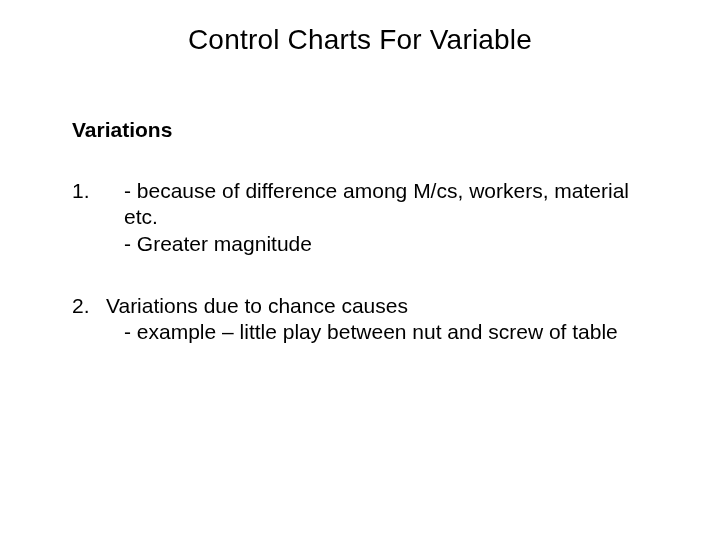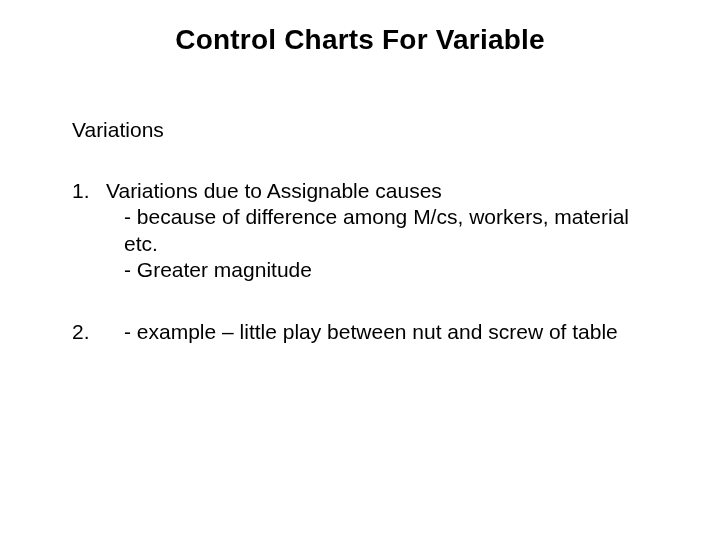--- a/index.html
+++ b/index.html
@@ -17,29 +17,29 @@
     position: relative;
     box-sizing: border-box;
   }
   .title {
     position: absolute;
     top: 24px;
     left: 0;
     width: 720px;
     text-align: center;
     font-size: 28px;
-    font-weight: 700;
+    font-weight: 400;
     letter-spacing: 0.2px;
   }
   .section-heading {
     position: absolute;
     top: 118px;
     left: 72px;
     font-size: 21px;
-    font-weight: 400;
+    font-weight: 700;
   }
   .list {
     position: absolute;
     top: 178px;
     left: 72px;
     width: 576px;
     font-size: 21px;
     line-height: 1.25;
   }
   .list-item {
@@ -66,31 +66,31 @@
   <div class="title">Control Charts For Variable</div>
 
   <div class="section-heading">Variations</div>
 
   <div class="list">
 
     <div class="list-item">
       <div class="li-row">
         <div class="li-num">1.</div>
         <div class="li-body">
-          <div>Variations due to Assignable causes</div>
           <div class="sub">- because of difference among M/cs, workers, material etc.</div>
           <div class="sub">- Greater magnitude</div>
         </div>
       </div>
     </div>
 
     <div class="list-item">
       <div class="li-row">
         <div class="li-num">2.</div>
         <div class="li-body">
+          <div>Variations due to chance causes</div>
           <div class="sub">- example – little play between nut and screw of table</div>
         </div>
       </div>
     </div>
 
   </div>
 
 </div>
 
 </body></html>

